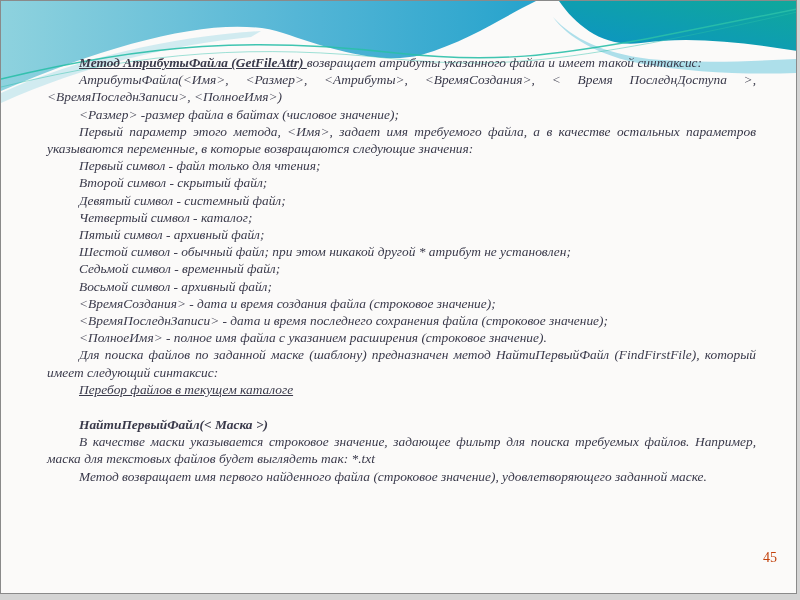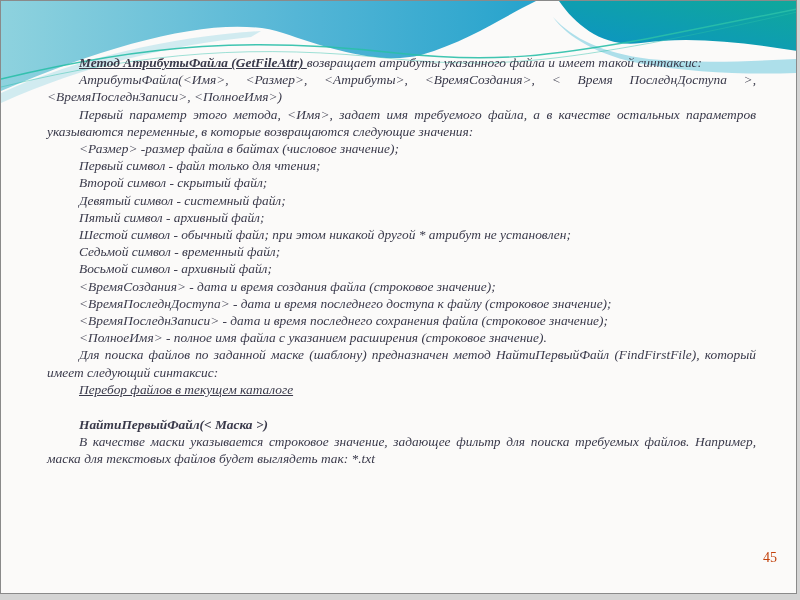--- a/index.html
+++ b/index.html
@@ -88,34 +88,35 @@
 
       <path fill="url(#gR)" d="M558,0 H796 V50 C 740,41 688,35 640,42 C 604,47 576,26 558,0 Z"></path>
 
       <path fill="none" d="M0,78 C 150,42 255,36 395,52 C 495,63 555,54 645,38 C 712,25 762,15 796,8" stroke-width="1.4" opacity="0.9" stroke="#2abfa9"></path>
       <path fill="none" d="M0,86 C 150,50 255,43 395,58 C 495,68 560,58 650,42 C 716,29 766,18 796,11" stroke-width="0.9" opacity="0.5" stroke="#2abfa9"></path>
     </svg>
 
     <div class="content">
         <p class="para lead"><span class="leadspan">Метод АтрибутыФайла (GetFileAttr) </span><span class="textspan">возвращает атрибуты указанного файла и имеет такой синтаксис:</span></p>
         <p class="para normal"><span class="textspan">АтрибутыФайла(&lt;Имя&gt;, &lt;Размер&gt;, &lt;Атрибуты&gt;, &lt;ВремяСоздания&gt;, &lt; Время ПоследнДоступа &gt;, &lt;ВремяПоследнЗаписи&gt;, &lt;ПолноеИмя&gt;)</span></p>
+        <p class="para normal"><span class="textspan">&lt;Размер&gt; -размер файла в байтах (числовое значение);</span></p>
         <p class="para normal"><span class="textspan">Первый параметр этого метода, &lt;Имя&gt;, задает имя требуемого файла, а в качестве остальных параметров указываются переменные, в которые возвращаются следующие значения:</span></p>
-        <p class="para normal"><span class="textspan">&lt;Размер&gt; -размер файла в байтах (числовое значение);</span></p>
         <p class="para normal"><span class="textspan">Первый символ - файл только для чтения;</span></p>
         <p class="para normal"><span class="textspan">Второй символ - скрытый файл;</span></p>
         <p class="para normal"><span class="textspan">Девятый символ - системный файл;</span></p>
+        <p class="para normal"><span class="textspan">Четвертый символ - каталог;</span></p>
         <p class="para normal"><span class="textspan">Пятый символ - архивный файл;</span></p>
         <p class="para normal"><span class="textspan">Шестой символ - обычный файл; при этом никакой другой * атрибут не установлен;</span></p>
         <p class="para normal"><span class="textspan">Седьмой символ - временный файл;</span></p>
         <p class="para normal"><span class="textspan">Восьмой символ - архивный файл;</span></p>
         <p class="para normal"><span class="textspan">&lt;ВремяСоздания&gt; - дата и время создания файла (строковое значение);</span></p>
-        <p class="para normal"><span class="textspan">&lt;ВремяПоследнДоступа&gt; - дата и время последнего доступа к файлу (строковое значение);</span></p>
         <p class="para normal"><span class="textspan">&lt;ВремяПоследнЗаписи&gt; - дата и время последнего сохранения файла (строковое значение);</span></p>
         <p class="para normal"><span class="textspan">&lt;ПолноеИмя&gt; - полное имя файла с указанием расширения (строковое значение).</span></p>
         <p class="para normal"><span class="textspan">Для поиска файлов по заданной маске (шаблону) предназначен метод НайтиПервыйФайл (FindFirstFile), который имеет следующий синтаксис:</span></p>
         <p class="para heading"><span class="textspan">Перебор файлов в текущем каталоге</span></p>
         <p class="para bold"><span class="textspan">НайтиПервыйФайл(&lt; Маска &gt;)</span></p>
         <p class="para normal"><span class="textspan">В качестве маски указывается строковое значение, задающее фильтр для поиска требуемых файлов. Например, маска для текстовых файлов будет выглядеть так: *.txt</span></p>
+        <p class="para normal"><span class="textspan">Метод возвращает имя первого найденного файла (строковое значение), удовлетворяющего заданной маске.</span></p>
       </div>
 
     <div class="page-number">45</div>
   </div>
 </div>
 
 </body></html>

